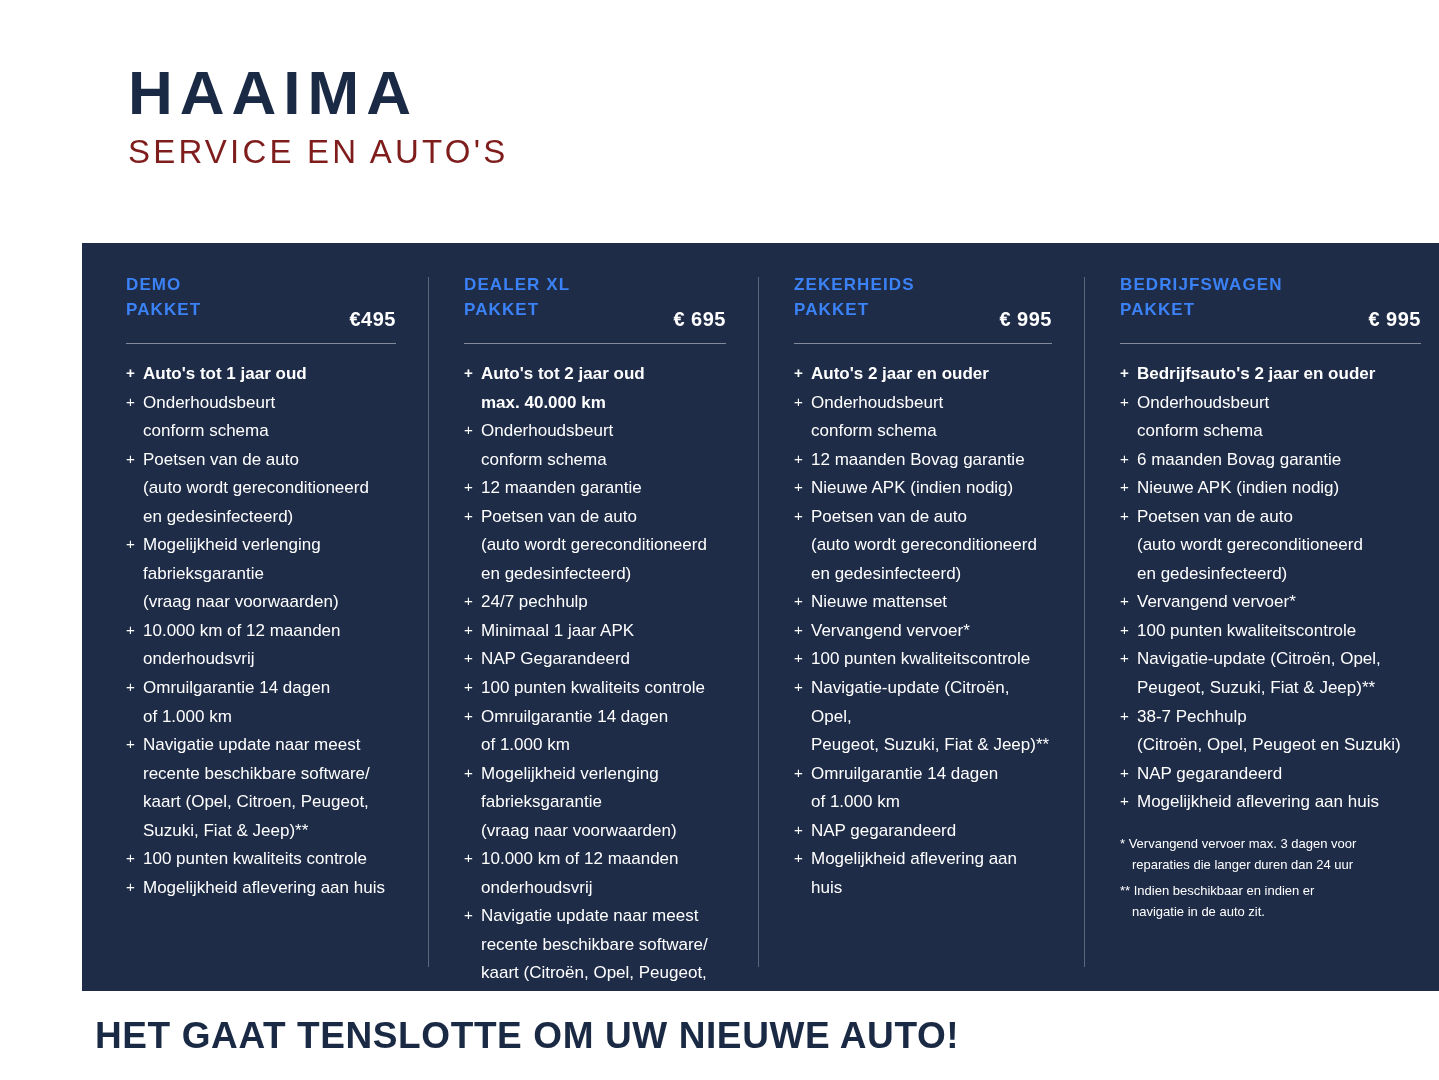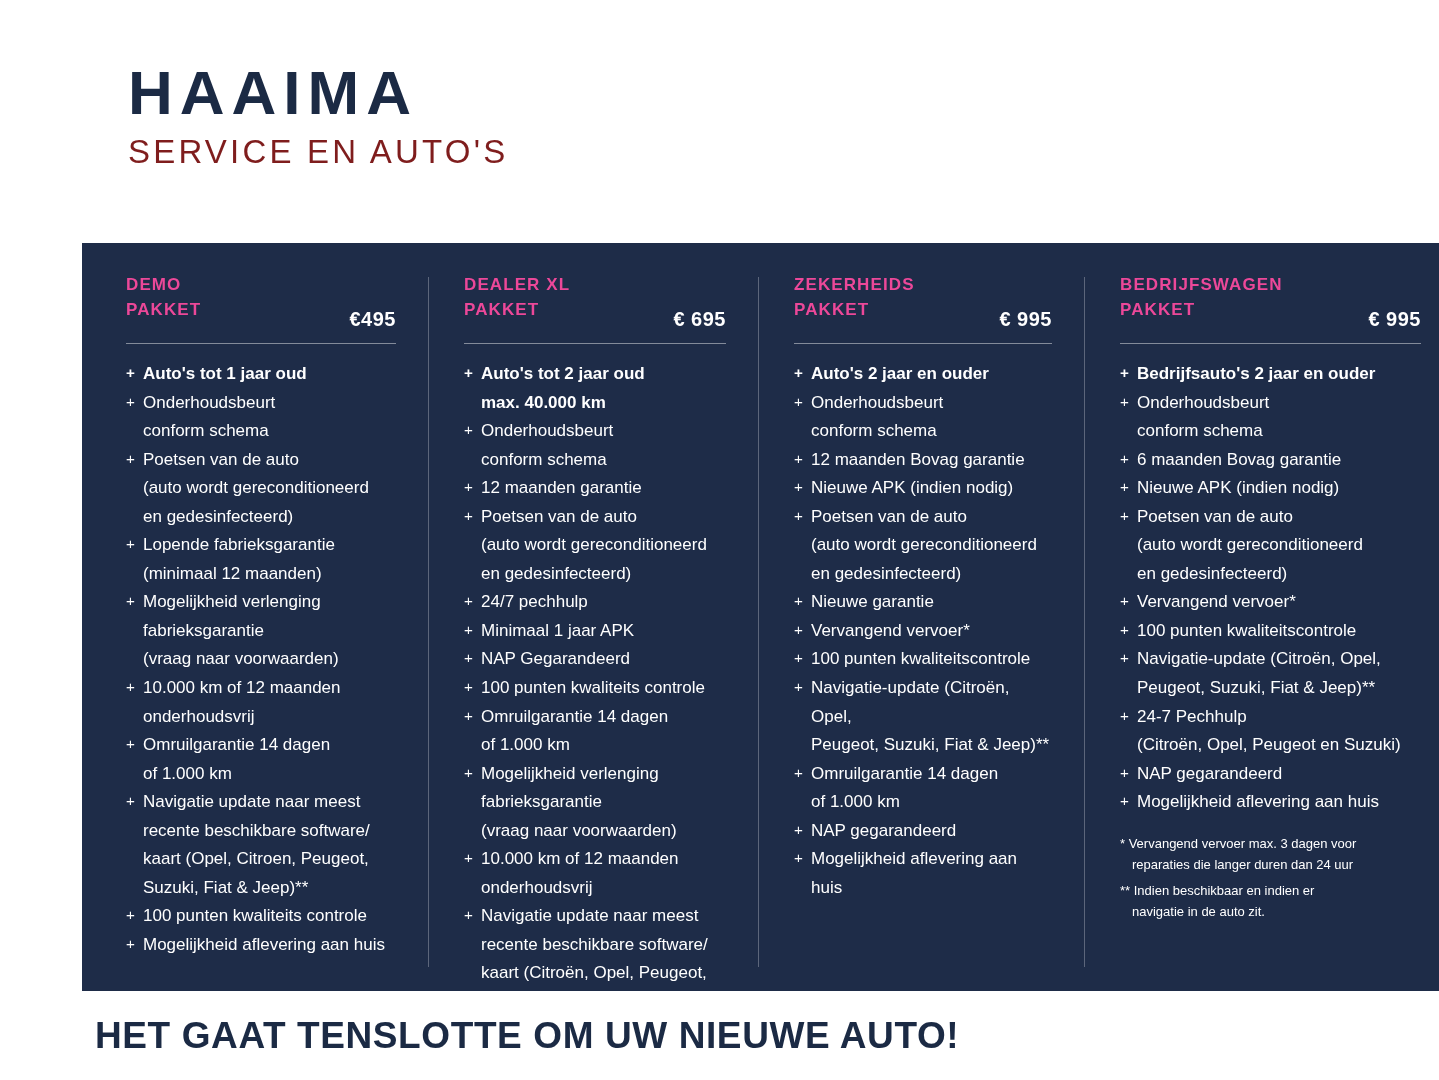--- a/index.html
+++ b/index.html
@@ -102,21 +102,21 @@
     justify-content: space-between;
     min-height: 60px;
   }
   .pkg-name {
     font-size: 17px;
     font-weight: bold;
     letter-spacing: 1.1px;
     line-height: 1.45;
     text-transform: uppercase;
     white-space: pre-line;
-    color: #ec4899;
+    color: #3b82f6;
   }
   .pkg-price {
     font-size: 20px;
     font-weight: bold;
     letter-spacing: 0.5px;
     color: #ffffff;
     align-self: flex-end;
     padding-bottom: 2px;
     white-space: nowrap;
   }
@@ -198,22 +198,20 @@
         <div class="pkg-price">€495</div>
       </div>
       <div class="head-rule"></div>
       <ul class="list">
         <li class="bold">Auto's tot 1 jaar oud</li>
         <li>Onderhoudsbeurt
 conform schema</li>
         <li>Poetsen van de auto
 (auto wordt gereconditioneerd
 en gedesinfecteerd)</li>
-        <li>Lopende fabrieksgarantie
-(minimaal 12 maanden)</li>
         <li>Mogelijkheid verlenging
 fabrieksgarantie
 (vraag naar voorwaarden)</li>
         <li>10.000 km of 12 maanden
 onderhoudsvrij</li>
         <li>Omruilgarantie 14 dagen
 of 1.000 km</li>
         <li>Navigatie update naar meest
 recente beschikbare software/
 kaart (Opel, Citroen,  Peugeot,
@@ -267,21 +265,21 @@
       <div class="head-rule"></div>
       <ul class="list">
         <li class="bold">Auto's 2 jaar en ouder</li>
         <li>Onderhoudsbeurt
 conform schema</li>
         <li>12 maanden Bovag garantie</li>
         <li>Nieuwe APK (indien nodig)</li>
         <li>Poetsen van de auto
 (auto wordt gereconditioneerd
 en gedesinfecteerd)</li>
-        <li>Nieuwe garantie</li>
+        <li>Nieuwe mattenset</li>
         <li>Vervangend vervoer*</li>
         <li>100 punten kwaliteitscontrole</li>
         <li>Navigatie-update (Citroën, Opel,
 Peugeot, Suzuki, Fiat &amp; Jeep)**</li>
         <li>Omruilgarantie 14 dagen
 of 1.000 km</li>
         <li>NAP gegarandeerd</li>
         <li>Mogelijkheid aflevering aan huis</li>
       </ul>
     </div>
@@ -299,21 +297,21 @@
 conform schema</li>
         <li>6 maanden Bovag garantie</li>
         <li>Nieuwe APK (indien nodig)</li>
         <li>Poetsen van de auto
 (auto wordt gereconditioneerd
 en gedesinfecteerd)</li>
         <li>Vervangend vervoer*</li>
         <li>100 punten kwaliteitscontrole</li>
         <li>Navigatie-update (Citroën, Opel,
 Peugeot, Suzuki, Fiat &amp; Jeep)**</li>
-        <li>24-7 Pechhulp
+        <li>38-7 Pechhulp
 (Citroën, Opel, Peugeot en Suzuki)</li>
         <li>NAP gegarandeerd</li>
         <li>Mogelijkheid aflevering aan huis</li>
       </ul>
       <div class="footnotes">
         <div class="footnote">* Vervangend vervoer max. 3 dagen voor
    reparaties die langer duren dan 24 uur</div>
         <div class="footnote">** Indien beschikbaar en indien er
      navigatie in de auto zit.</div>
       </div>

